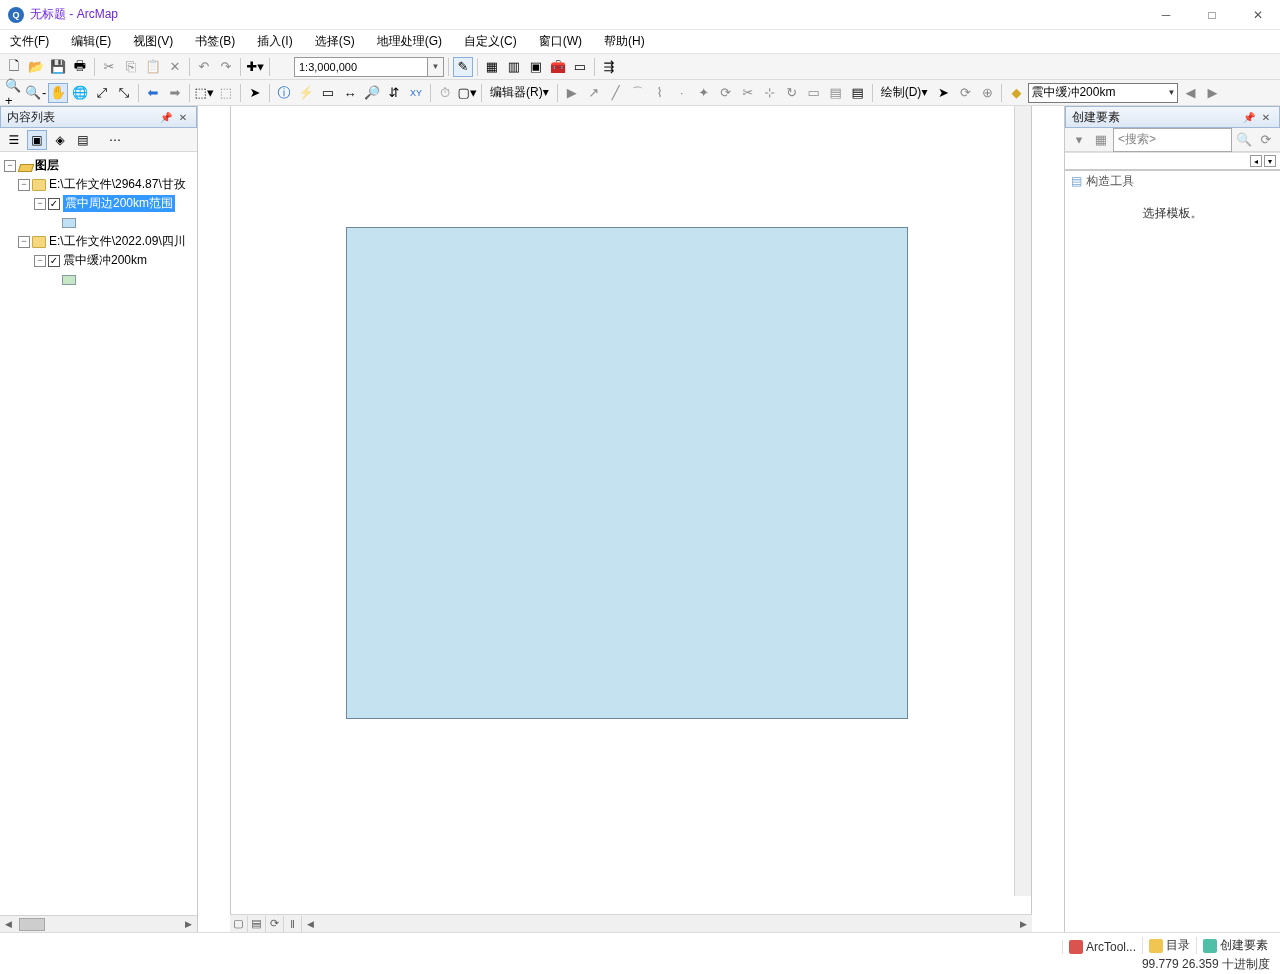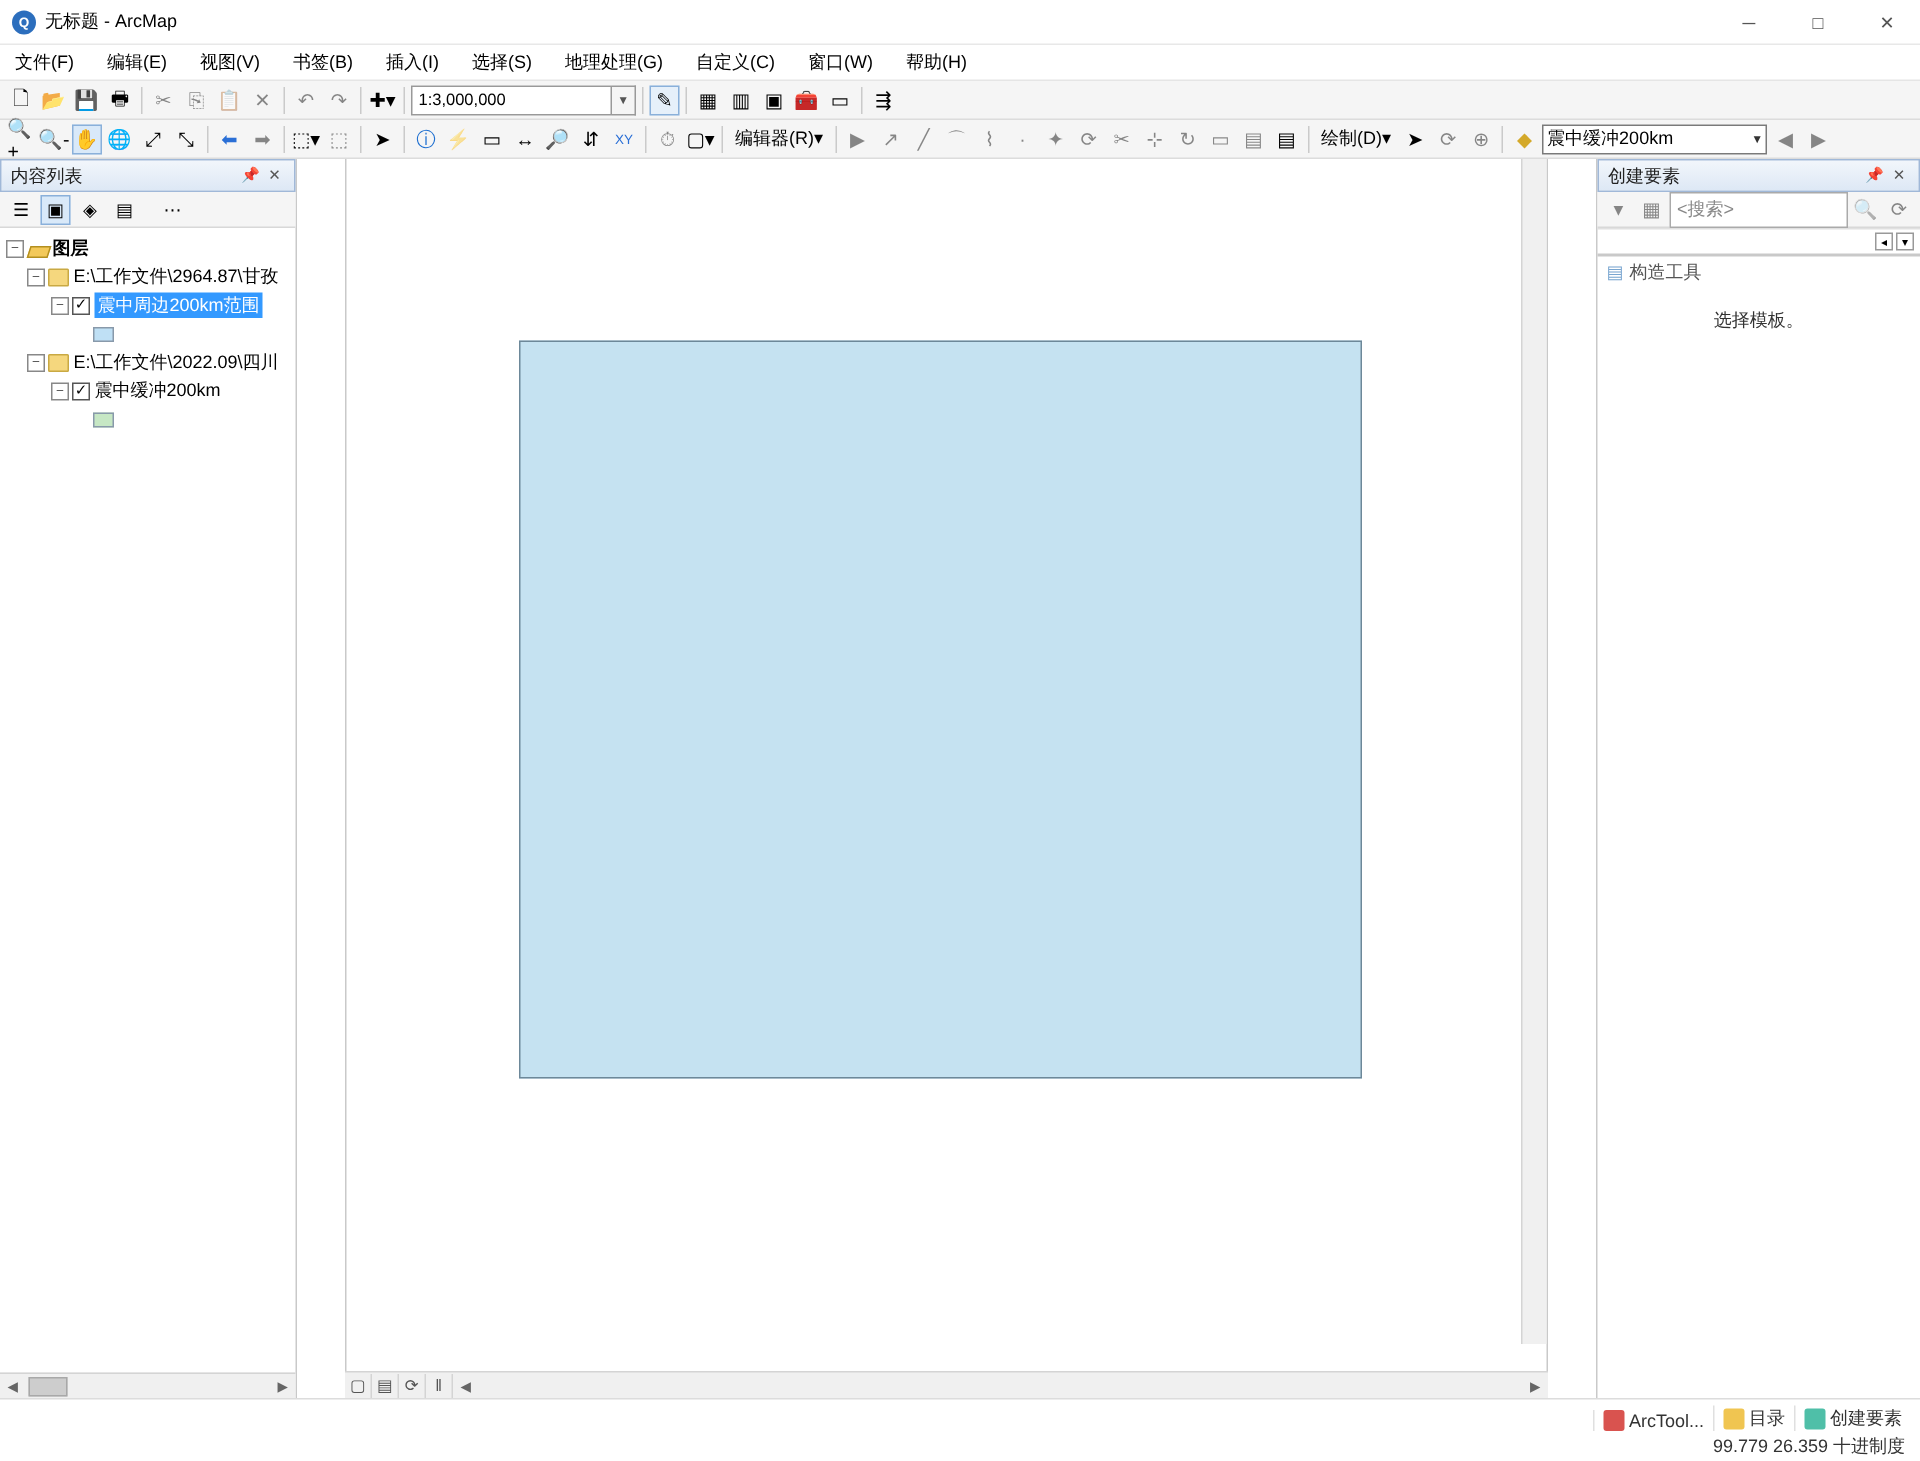--- a/index.html
+++ b/index.html
@@ -1,30 +1,30 @@
 <!DOCTYPE html>
 <html><head>
 <meta charset="utf-8">
 <style>
 * { box-sizing: border-box; margin: 0; padding: 0; font-family: "Microsoft YaHei", "Segoe UI", sans-serif; font-size: 12px; }
 body { width: 1280px; height: 974px; background: #fff; overflow: hidden; display: flex; flex-direction: column; }
 .titlebar { height: 30px; background: #fff; display: flex; align-items: center; padding: 0 8px; border-bottom: 1px solid #e8e8e8; }
 .titlebar .appicon { width: 16px; height: 16px; border-radius: 50%; background: #2c6ebd; margin-right: 6px; display:flex; align-items:center; justify-content:center; color:#fff; font-size:9px; font-weight:bold;}
-.titlebar .title { color: #000000; flex: 1; }
+.titlebar .title { color: #6d28d9; flex: 1; }
 .winbtns { display: flex; gap: 18px; }
 .winbtn { width: 28px; height: 22px; display:flex; align-items:center; justify-content:center; color:#555; cursor:pointer; }
 
 .menubar { height: 24px; background: #fff; display: flex; align-items: center; padding: 0 6px; gap: 14px; border-bottom: 1px solid #e5e5e5; }
 .menubar span { color: #000; cursor:pointer; padding:12px 4px; }
 
 .toolbar { height: 26px; background: #f5f5f5; border-bottom: 1px solid #dcdcdc; display: flex; align-items: center; padding: 0 4px; gap: 2px; }
 .tbtn { width: 20px; height: 20px; display:flex; align-items:center; justify-content:center; cursor:pointer; border:1px solid transparent; font-size:13px;}
 .tsep { width:1px; height:18px; background:#cacaca; margin:0 2px; }
 .scaleinput { width:134px; height:20px; border:1px solid #999; background:#fff; padding:0 4px; font-size:11px; display:flex; align-items:center; }
-.scalewrap { display:flex; align-items:center; }
+.scalewrap { display:flex; align-items:center;margin-left:20px; }
 .scaledd { width:16px; height:20px; border:1px solid #999; border-left:none; display:flex; align-items:center; justify-content:center; font-size:8px; color:#555; cursor:pointer;}
 .dropdownlbl { padding:0 4px; cursor:pointer; }
 .layerdd { width:150px; height:20px; border:1px solid #7a7a7a; background:#fff; display:flex; align-items:center; padding:0 2px; }
 .layerdd .ddlbl { flex:1; }
 .layerdd .ddarr { font-size:8px; color:#333; }
 
 .mainarea { flex:1; display:flex; min-height:0;gap:32px; }
 .panel { background:#fff; display:flex; flex-direction:column; }
 .panel-header { height:22px; background: linear-gradient(#f2f6fb,#dde8f5); border:1px solid #a0b8d8; display:flex; align-items:center; padding:0 6px; font-size:12px; color:#222; }
 .panel-header .spacer { flex:1; }

